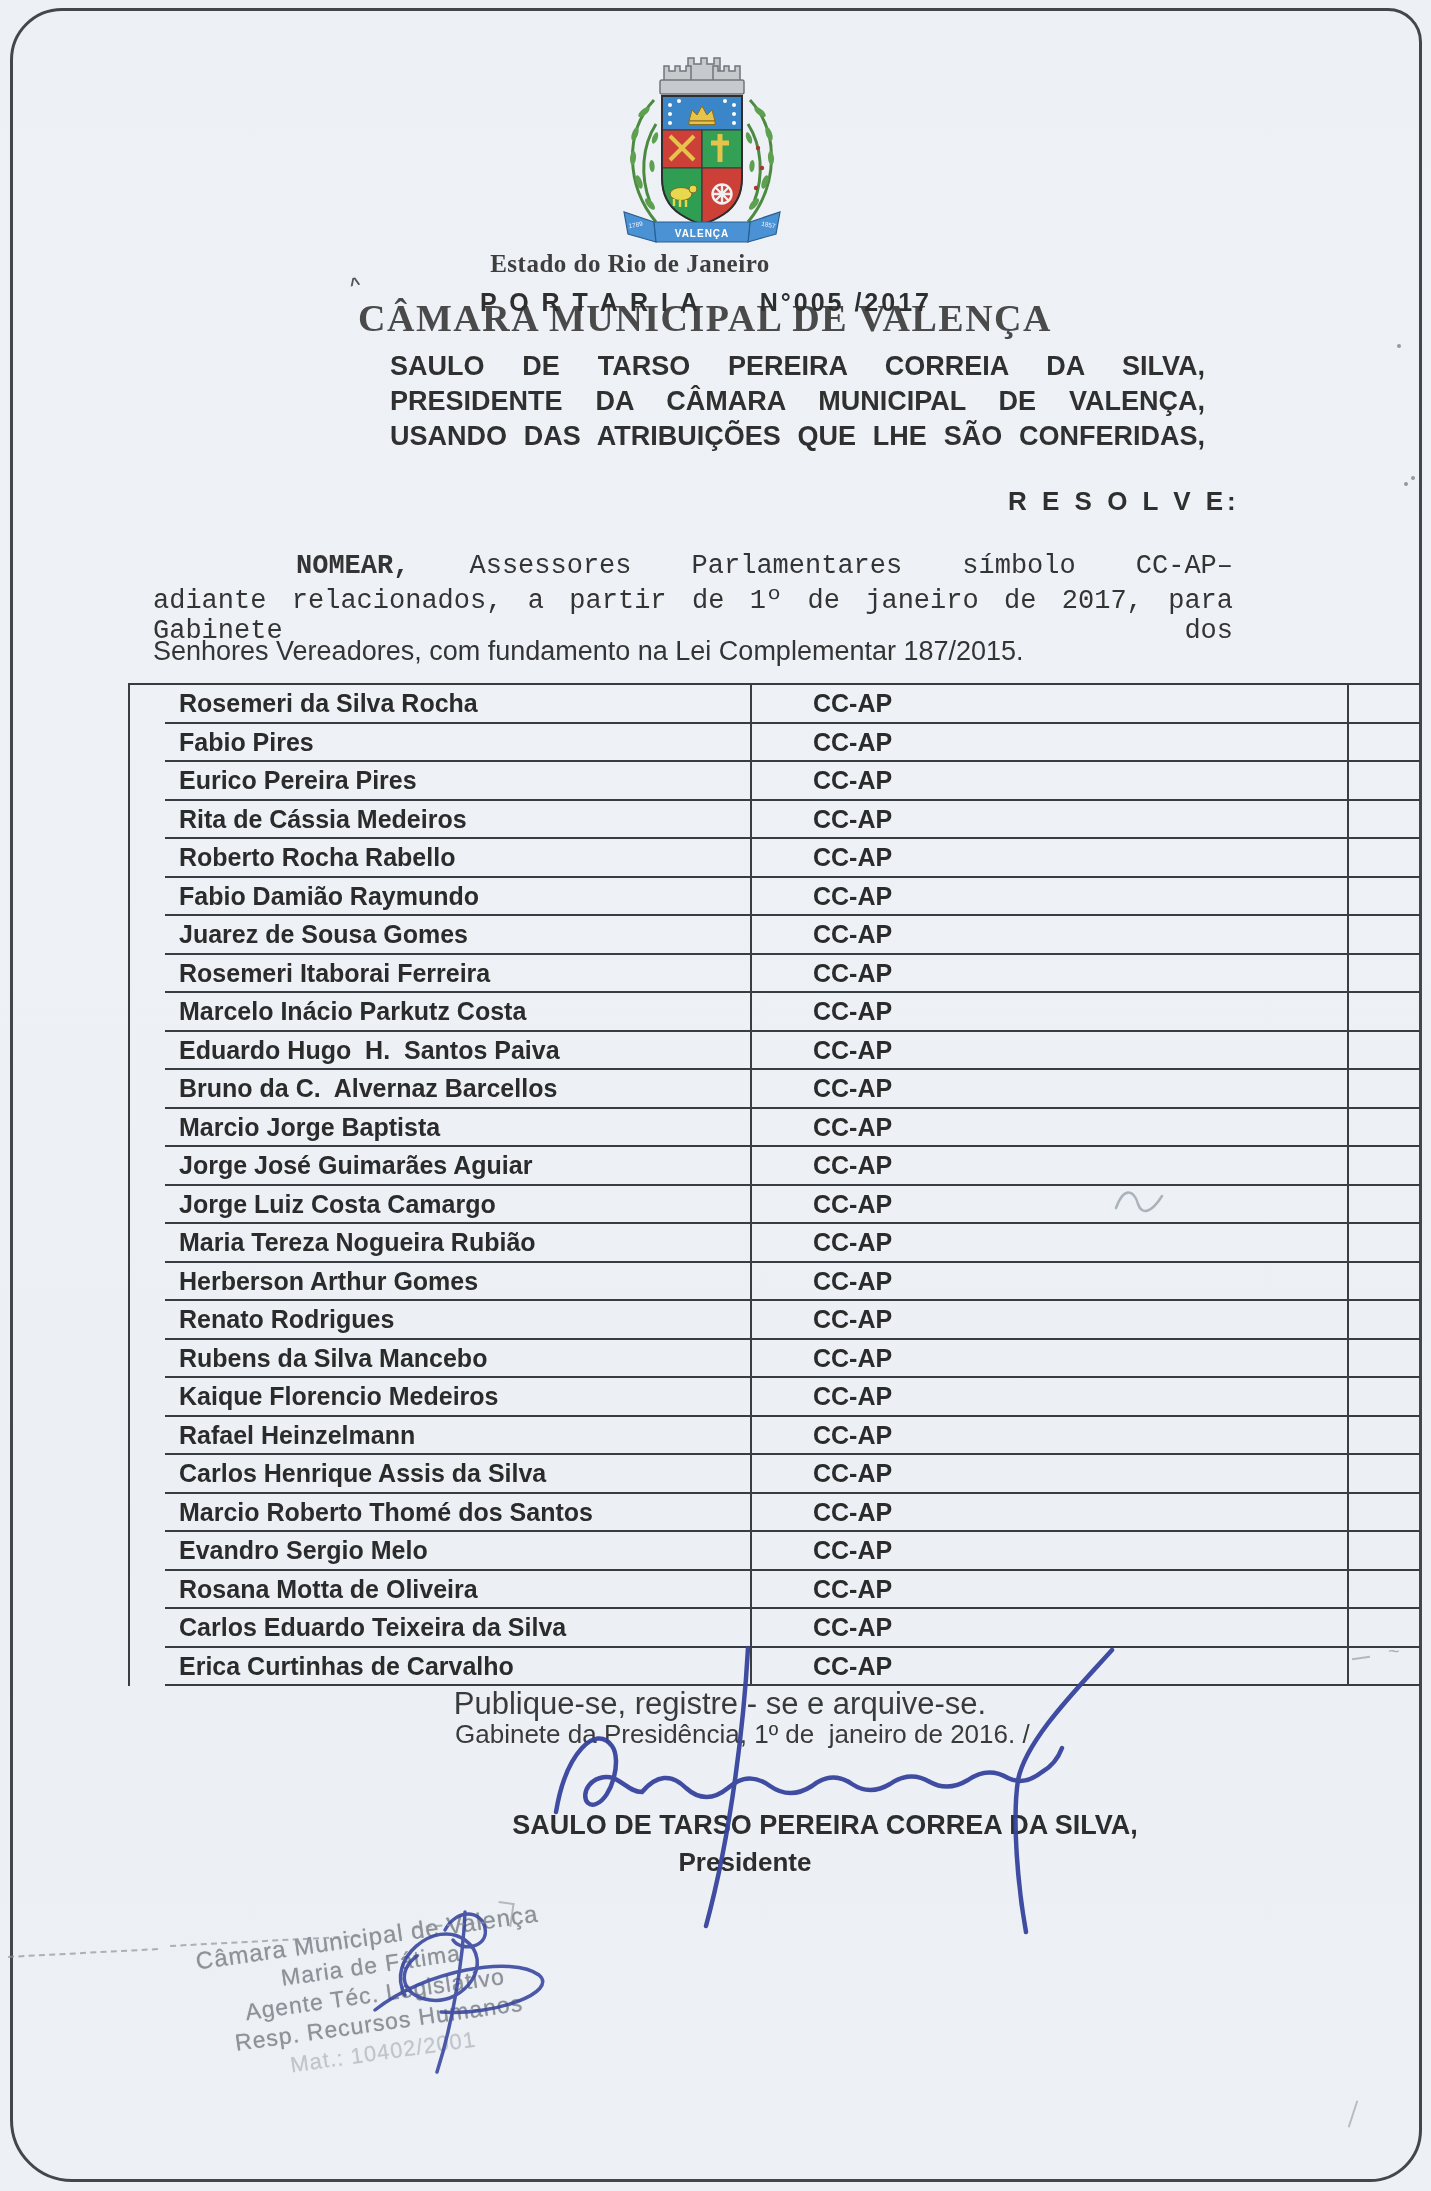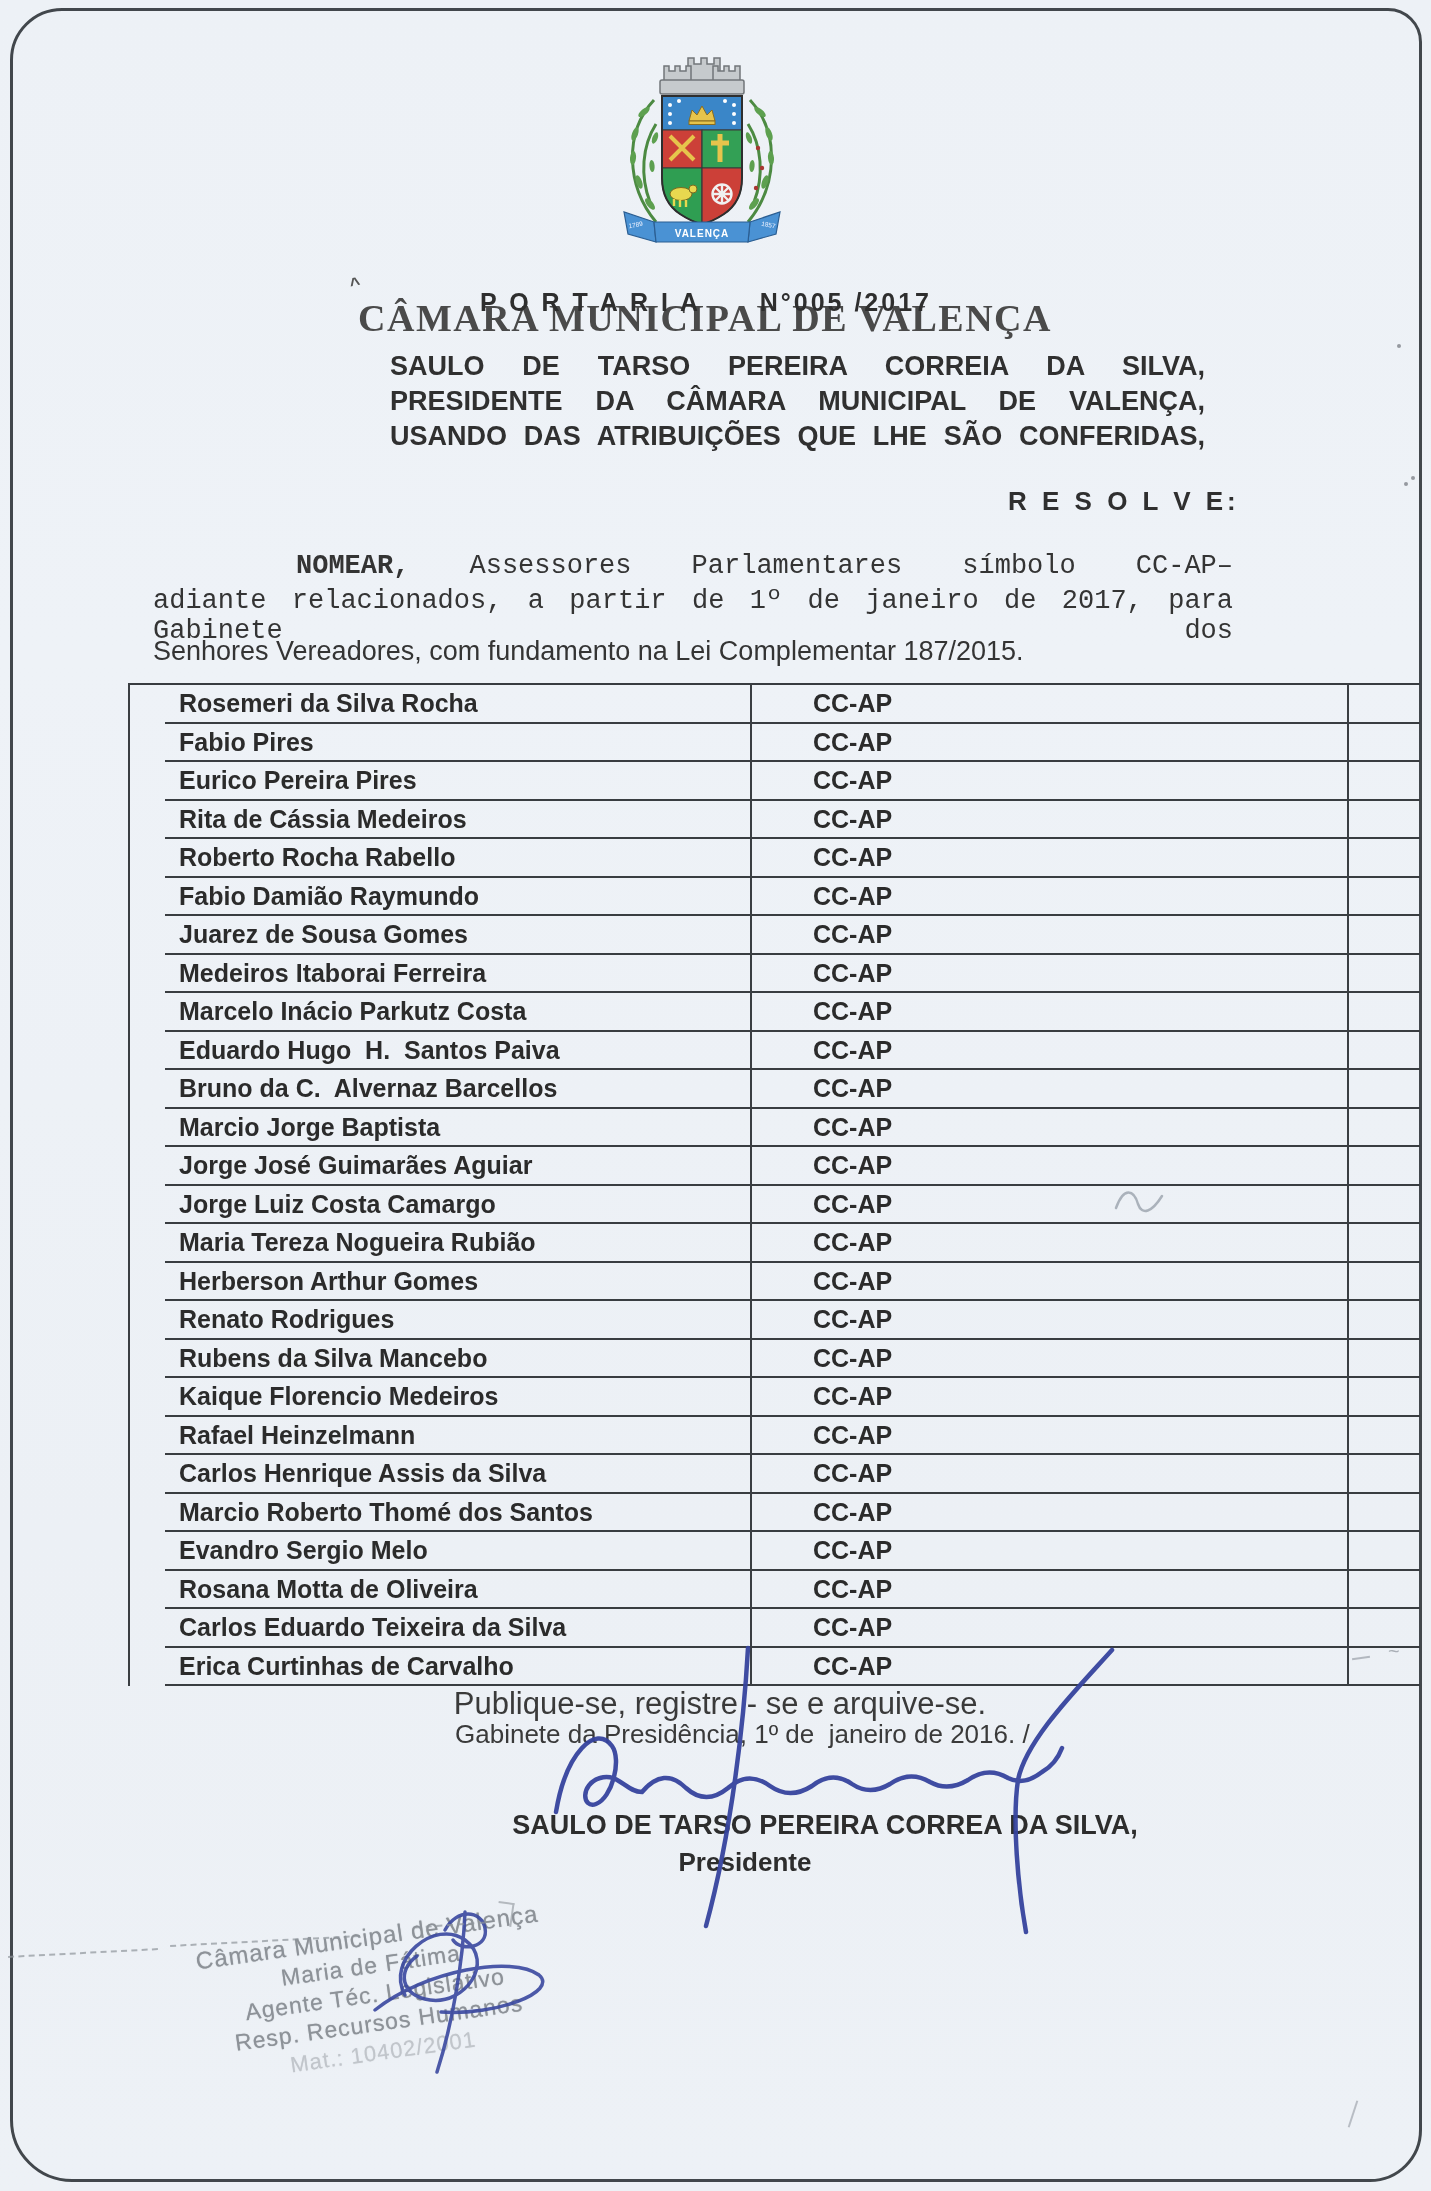--- a/index.html
+++ b/index.html
@@ -129,20 +129,21 @@
     <g stroke="#2b5e92" stroke-width="1.2">
       <path d="M56,196 L26,186 L30,208 L58,216 Z" fill="#4a92d4"></path>
       <path d="M152,196 L182,186 L178,208 L150,216 Z" fill="#4a92d4"></path>
       <path d="M56,196 L152,196 L150,216 L58,216 Z" fill="#4a92d4"></path>
     </g>
     <text x="104" y="210.5" text-anchor="middle" font-size="10" font-weight="bold" fill="#ffffff" letter-spacing="1">VALENÇA</text>
     <text x="38" y="201" text-anchor="middle" font-size="6.5" fill="#eef2ff" transform="rotate(-10 38 201)">1789</text>
     <text x="170" y="201" text-anchor="middle" font-size="6.5" fill="#eef2ff" transform="rotate(10 170 201)">1857</text>
   </svg>
 
+  <div class="abs estado serif">Estado do Rio de Janeiro</div>
   <div class="abs letterhead serif">CÂMARA MUNICIPAL DE VALENÇA</div>
   <div class="abs portaria">P O R T A R I A      N°005 /2017</div>
   <div class="abs mark-caret">^</div>
 
   <div class="abs pre-line" style="top:351px">SAULO DE TARSO PEREIRA CORREIA DA SILVA,</div>
   <div class="abs pre-line" style="top:386px">PRESIDENTE DA CÂMARA MUNICIPAL DE VALENÇA,</div>
   <div class="abs pre-line" style="top:421px">USANDO DAS ATRIBUIÇÕES QUE LHE SÃO CONFERIDAS,</div>
 
   <div class="abs resolve">R E S O L V E:</div>
 
@@ -176,21 +177,21 @@
       </div>
       <div class="trow">
         <div class="cname">Fabio Damião Raymundo</div>
         <div class="csym">CC-AP</div>
       </div>
       <div class="trow">
         <div class="cname">Juarez de Sousa Gomes</div>
         <div class="csym">CC-AP</div>
       </div>
       <div class="trow">
-        <div class="cname">Medeiros Itaborai Ferreira</div>
+        <div class="cname">Rosemeri Itaborai Ferreira</div>
         <div class="csym">CC-AP</div>
       </div>
       <div class="trow">
         <div class="cname">Marcelo Inácio Parkutz Costa</div>
         <div class="csym">CC-AP</div>
       </div>
       <div class="trow">
         <div class="cname">Eduardo Hugo  H.  Santos Paiva</div>
         <div class="csym">CC-AP</div>
       </div>

